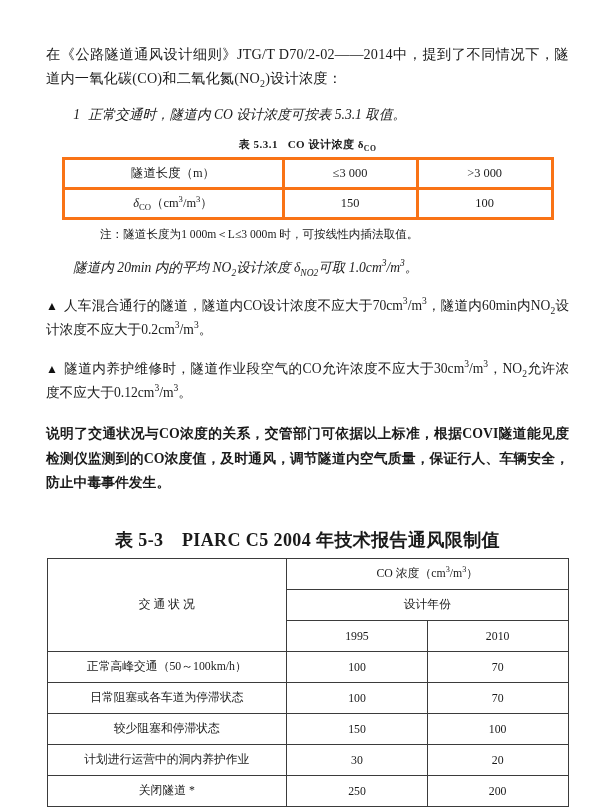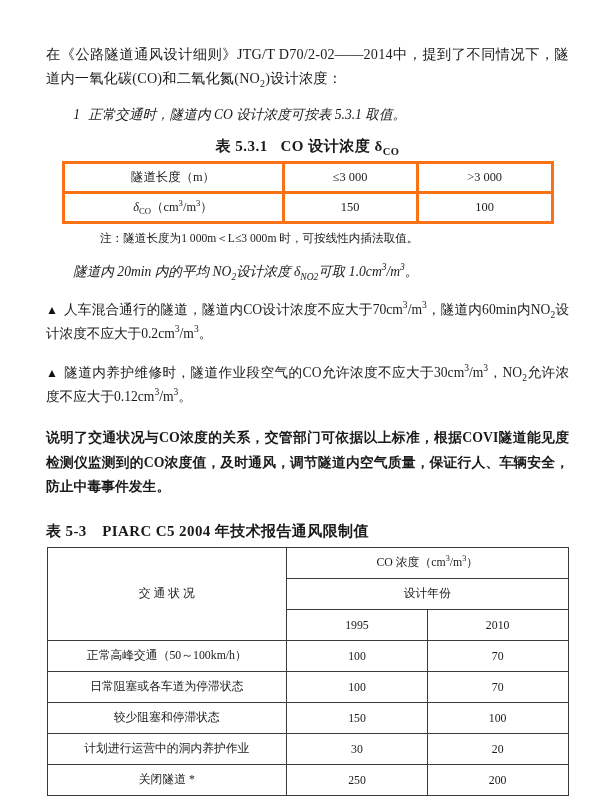--- a/index.html
+++ b/index.html
@@ -49,21 +49,21 @@
     text-align: justify;
     margin-top: 12px;
     text-indent: 2em;
     font-style: italic;
   }
   .numbered .num {
     margin-right: 0.6em;
   }
   .tbl-caption {
     text-align: center;
-    font-size: 15px;
+    font-size: 11px;
     font-weight: bold;
     margin-top: 10px;
     margin-bottom: 5px;
     letter-spacing: 0.5px;
   }
   table.t1 {
     border-collapse: collapse;
     width: 492px;
     margin: 0 auto;
     font-size: 12.4px;
@@ -95,23 +95,24 @@
     font-size: 12px;
   }
   .bold-para {
     font-size: 13.8px;
     line-height: 1.8;
     text-align: justify;
     font-weight: bold;
     margin-top: 16px;
   }
   .tbl2-caption {
-    font-size: 15px;
+    text-align: center;
+    font-size: 18px;
     font-weight: bold;
-    margin-top: 22px;
+    margin-top: 32px;
     margin-bottom: 6px;
     letter-spacing: 0.4px;
   }
   table.t2 {
     border-collapse: collapse;
     width: 522px;
     margin: 0 auto;
     font-size: 11.8px;
   }
   table.t2 td {

